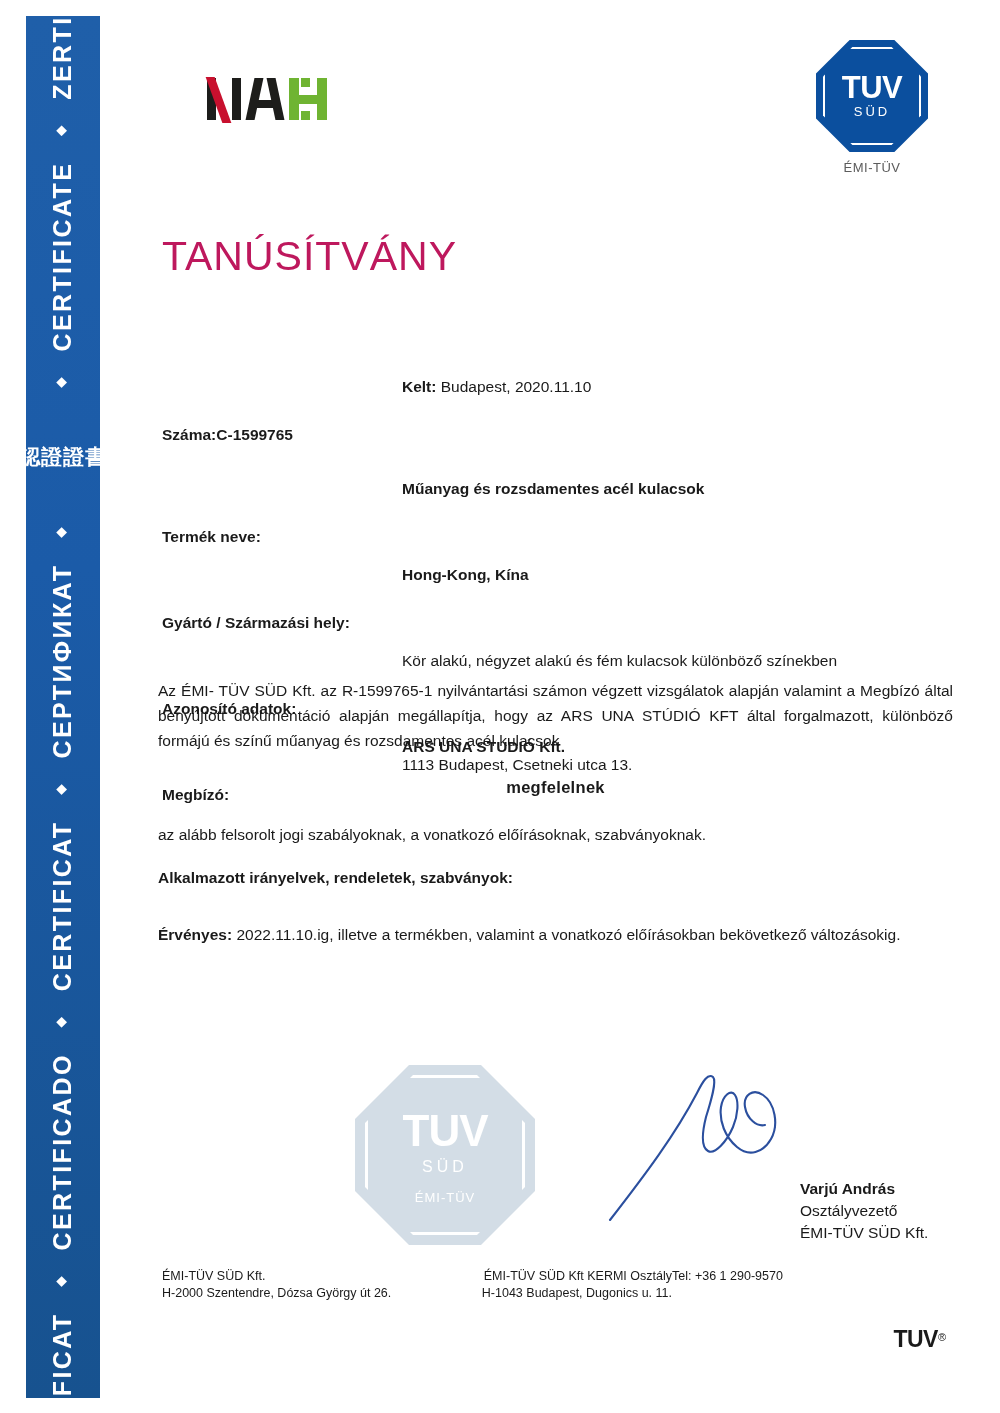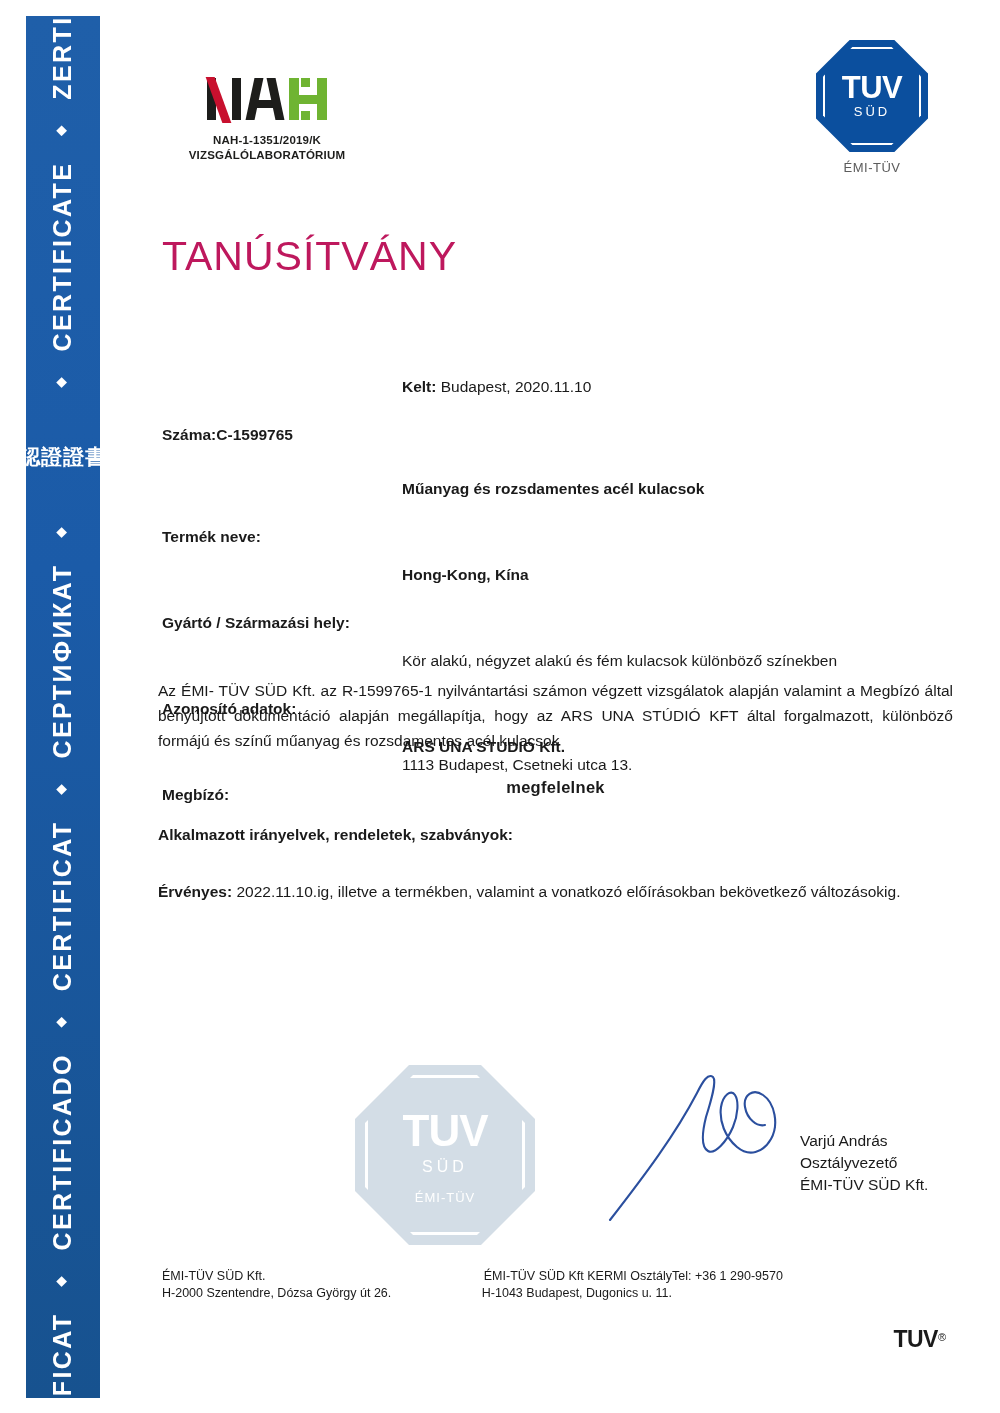--- a/index.html
+++ b/index.html
@@ -327,21 +327,21 @@
     height: 170px;
   }
 
   .signer {
     position: absolute;
     left: 700px;
     top: 1130px;
     font-size: 15.5px;
     line-height: 22px;
   }
-  .signer .name { font-weight: normal; }
+  .signer .name { font-weight: bold; margin-top: 48px; }
 
   
   .footer {
     position: absolute;
     left: 62px;
     top: 1268px;
     width: 800px;
     font-size: 12.5px;
     line-height: 17px;
     color: #1a1a1a;
@@ -402,24 +402,20 @@
           <span class="s r"></span>
       </span>
       <span class="nah-h">
         <span class="g l"></span>
           <span class="gc"></span>
           <span class="g r"></span>
         <span class="dot" style="left:12px; top:0;"></span>
         <span class="dot" style="left:12px; top:33px;"></span>
       </span>
     </div>
-    <div class="nah-text">
-      <div>NAH-1-1351/2019/K</div>
-      <div>VIZSGÁLÓLABORATÓRIUM</div>
-    </div>
   </div>
 
   <div class="tuv-top">
     <div class="octagon">
       <span class="ring"></span>
       <span class="tuv-word">TUV</span>
       <span class="sud-word">SÜD</span>
     </div>
     <div class="tuv-caption">ÉMI-TÜV</div>
   </div>
@@ -463,20 +459,21 @@
       <div class="meta-value">
         <div class="strong">ARS UNA STUDIÓ Kft.</div>
         <div class="sub">1113 Budapest, Csetneki utca 13.</div>
       </div>
     </div>
   </div>
 
   <div class="body-block">
     <p class="p-main">Az ÉMI- TÜV SÜD Kft. az R-1599765-1 nyilvántartási számon végzett vizsgálatok alapján valamint a Megbízó által benyújtott dokumentáció alapján megállapítja, hogy az ARS UNA STÚDIÓ KFT által forgalmazott, különböző formájú és színű műanyag és rozsdamentes acél kulacsok</p>
     <div class="megfelelnek">megfelelnek</div>
+    <p class="p-sub">az alább felsorolt jogi szabályoknak, a vonatkozó előírásoknak, szabványoknak.</p>
     <p class="alkalmazott">Alkalmazott irányelvek, rendeletek, szabványok:</p>
     <p class="validity">
       <b>Érvényes:</b>
       <span>2022.11.10.ig, illetve a termékben, valamint a vonatkozó előírásokban bekövetkező változásokig.</span>
     </p>
   </div>
 
   <div class="sig-stamp">
     <div class="stamp-oct">
       <span class="ring2"></span>

